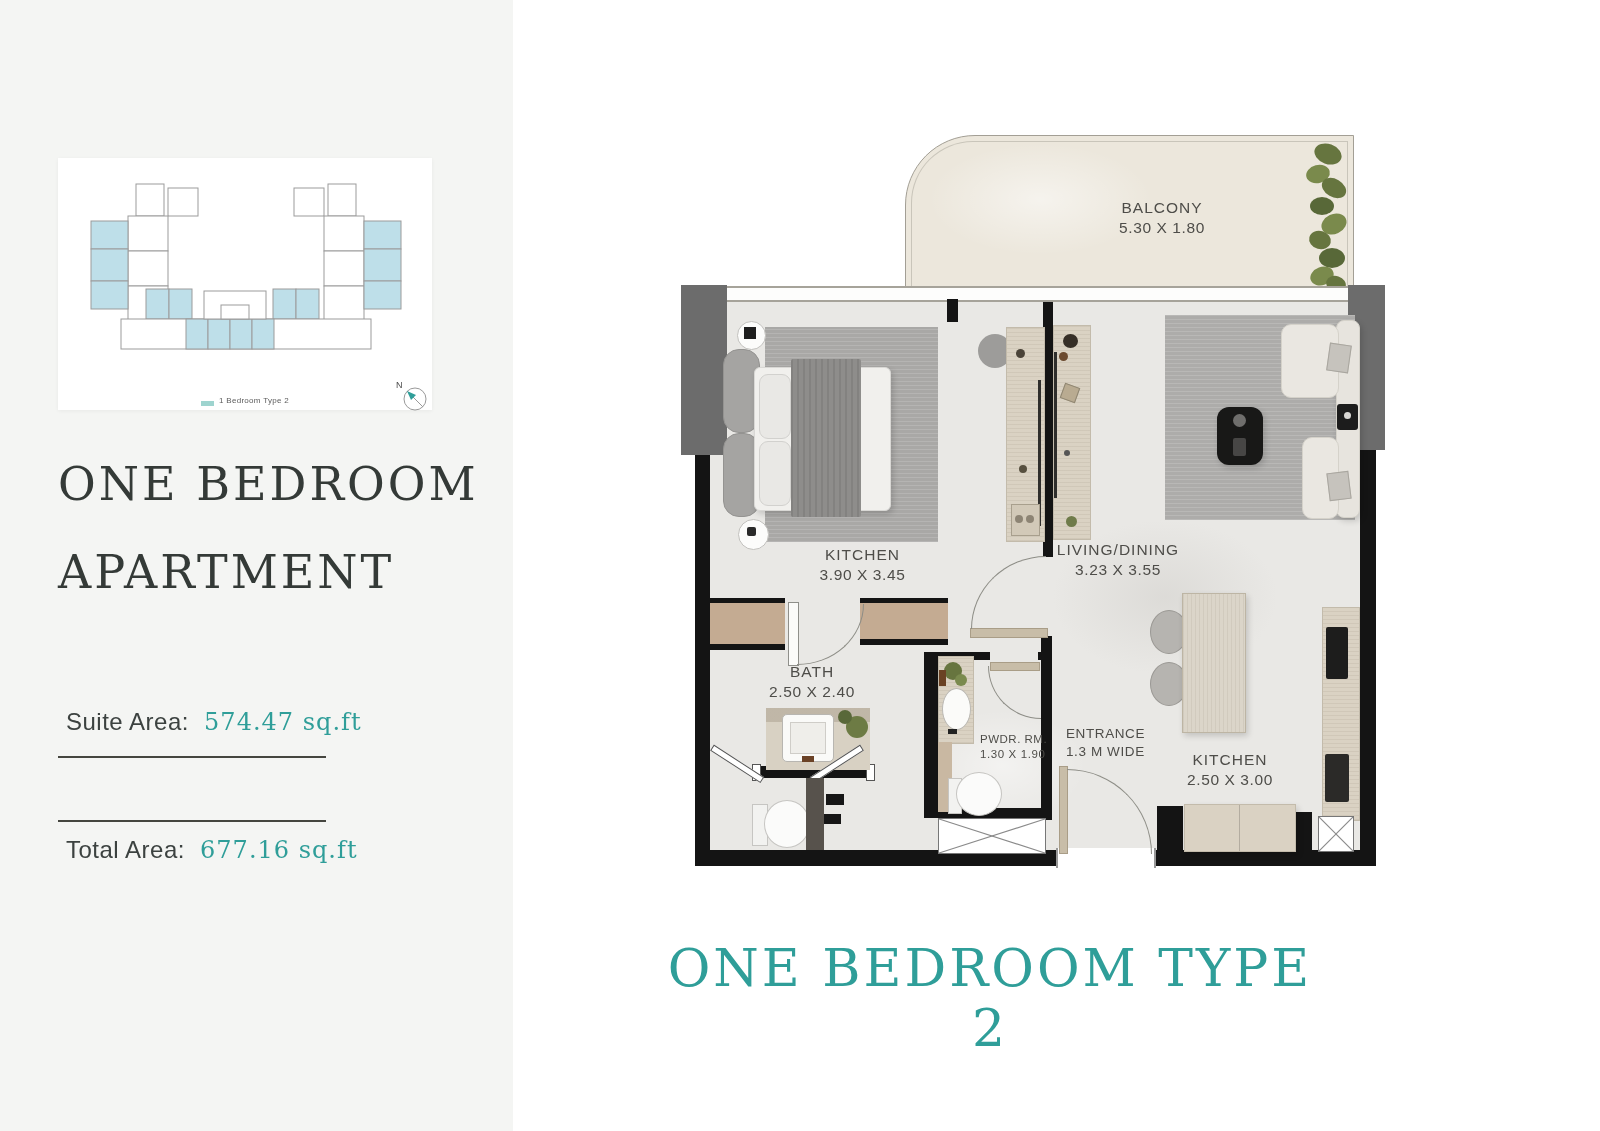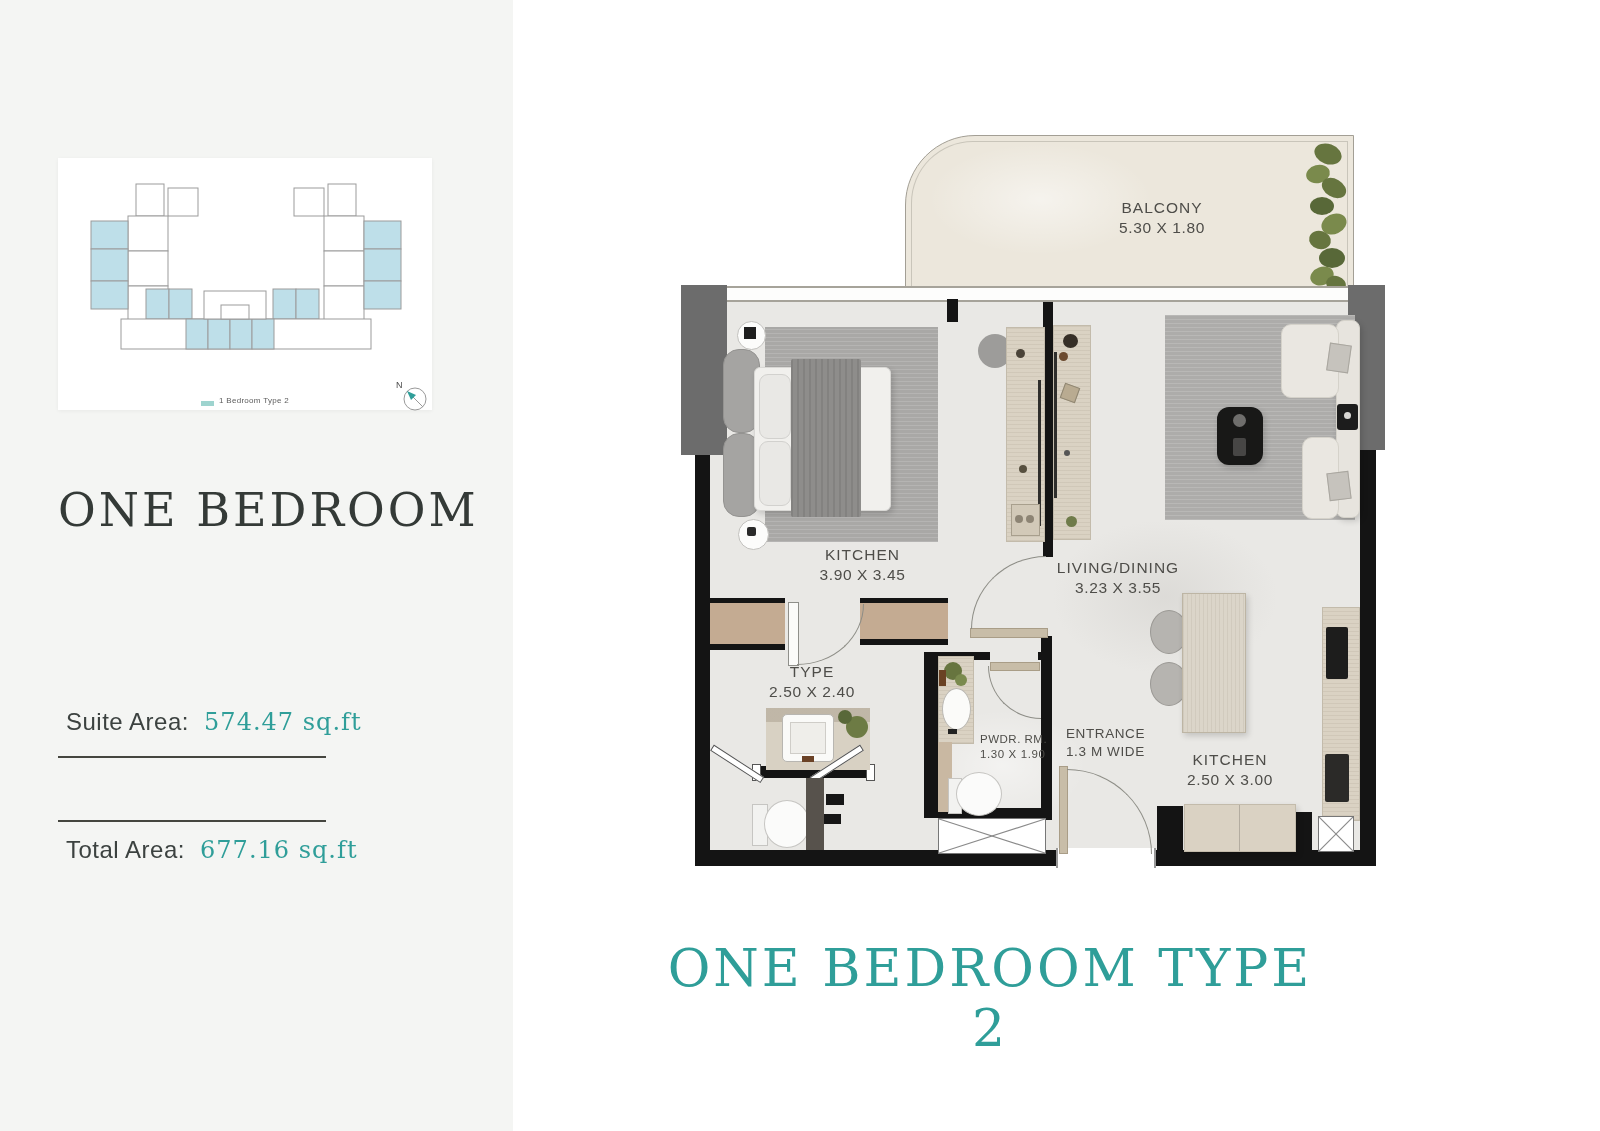--- a/index.html
+++ b/index.html
@@ -76,21 +76,22 @@
     <div class="a" style="left:143px;top:243px;width:13px;height:5px;background:#9ed4cf;"></div>
     <div class="a" style="left:161px;top:238px;font-size:8px;color:#5c5c5c;letter-spacing:.3px;">1 Bedroom Type 2</div>
     <div class="a" style="left:338px;top:222px;font-size:9px;color:#4a4a4a;">N</div>
     <svg class="a" style="left:344px;top:228px;" width="26" height="26" viewBox="0 0 26 26">
       <circle cx="13" cy="13" r="11" fill="none" stroke="#9a9a9a" stroke-width="1"></circle>
       <line x1="5" y1="5" x2="21" y2="21" stroke="#9a9a9a" stroke-width="1"></line>
       <polygon points="5,5 14,9 9,14" fill="#2f9e99"></polygon>
     </svg>
   </div>
 
-  <div class="a serif sidebar-title" style="left:58px;top:487px;">ONE BEDROOM</div>
+  <div class="a serif sidebar-title" style="left:58px;top:461px;">ONE BEDROOM</div>
+  <div class="a serif sidebar-title teal" style="left:58px;top:549px;">APARTMENT</div>
 
   <div class="a area-row" style="left:58px;top:708px;">
     <span>Suite Area:</span>
     <span class="val teal" style="margin-left:8px;">574.47 sq.ft</span>
   </div>
   <div class="a divider" style="left:58px;top:756px;width:268px;"></div>
   <div class="a divider" style="left:58px;top:820px;width:268px;"></div>
   <div class="a area-row" style="left:58px;top:836px;">
     <span>Total Area:</span>
     <span class="val teal" style="margin-left:8px;">677.16 sq.ft</span>
@@ -237,26 +238,26 @@
   </svg>
 
   <div class="a room-label" style="left:1092px;top:198px;width:140px;">
     <div>BALCONY</div>
     <div class="dims">5.30 X 1.80</div>
   </div>
   <div class="a room-label" style="left:790px;top:545px;width:145px;">
     <div>KITCHEN</div>
     <div class="dims">3.90 X 3.45</div>
   </div>
-  <div class="a room-label" style="left:1047px;top:558px;width:142px;">
+  <div class="a room-label" style="left:1047px;top:540px;width:142px;">
     <div>LIVING/DINING</div>
     <div class="dims">3.23 X 3.55</div>
   </div>
   <div class="a room-label" style="left:752px;top:662px;width:120px;">
-    <div>TYPE</div>
+    <div>BATH</div>
     <div class="dims">2.50 X 2.40</div>
   </div>
   <div class="a room-label" style="left:980px;top:732px;width:82px;font-size:11.5px;text-align:left;letter-spacing:.5px;">
     <div>PWDR. RM.</div>
     <div class="dims">1.30 X 1.90</div>
   </div>
   <div class="a room-label" style="left:1066px;top:725px;width:110px;font-size:13.5px;text-align:left;letter-spacing:.6px;">
     <div>ENTRANCE</div>
     <div class="dims">1.3 M WIDE</div>
   </div>

